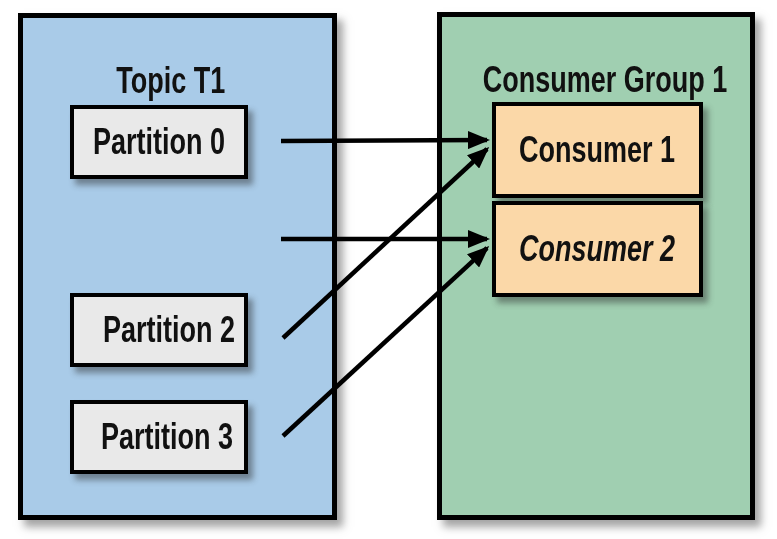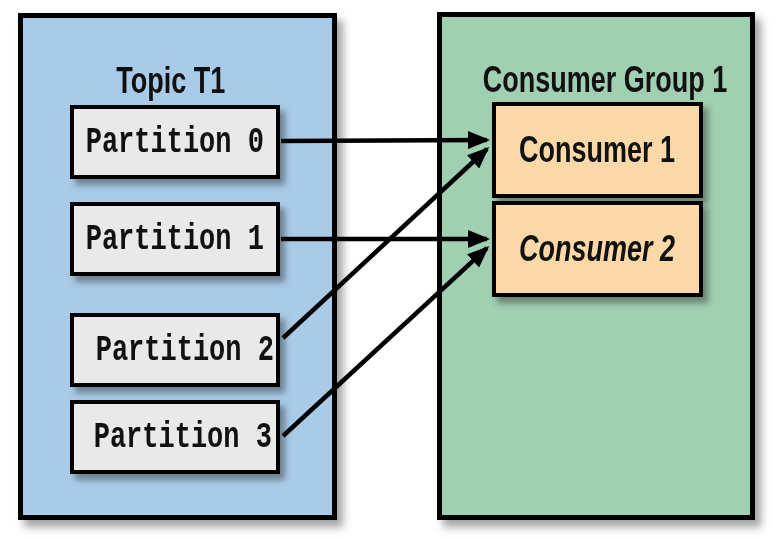--- a/index.html
+++ b/index.html
@@ -52,34 +52,33 @@
     box-sizing: border-box;
     border: 4px solid var(--border, #000);
     display: flex;
     align-items: center;
     justify-content: center;
     box-shadow: 5px 6px 6px rgba(40, 40, 40, 0.45);
     z-index: 3;
   }
   .partition {
     left: 70px;
-    width: 210px;
+    width: 178px;
     height: 74px;
     background: var(--partition_fill, #e9e9e9);
-    font-family: Liberation Mono, monospace;
   }
   .consumer {
     left: 492px;
     width: 211px;
     height: 96px;
     background: var(--consumer_fill, #fbd8a8);
   }
   .p0 { top: 105px; }
   .p1 { top: 202px; }
-  .p2 { top: 313px; padding-left: 20px; }
+  .p2 { top: 293px; padding-left: 20px; }
   .p3 { top: 400px; padding-left: 16px; }
   .c1 { top: 102px; }
   .c2 { top: 201px; font-style: italic; }
   .node-label, .title-txt {
     display: inline-block;
     transform: scaleX(0.75);
     transform-origin: center;
     white-space: nowrap;
   }
   .node-label {
@@ -127,23 +126,20 @@
     </defs>
     <line class="arrow-line" x1="281" y1="141" x2="487" y2="140" marker-end="url(#arrowhead)"></line>
     <line class="arrow-line" x1="281" y1="239" x2="487" y2="239" marker-end="url(#arrowhead)"></line>
     <line class="arrow-line" x1="283" y1="338" x2="487" y2="149" marker-end="url(#arrowhead)"></line>
     <line class="arrow-line" x1="283" y1="436" x2="487" y2="248" marker-end="url(#arrowhead)"></line>
   </svg>
 
   <div class="node partition p0">
     <span class="node-label">Partition 0</span>
   </div>
-  <div class="node partition p1">
-    <span class="node-label">Partition 1</span>
-  </div>
   <div class="node partition p2">
     <span class="node-label">Partition 2</span>
   </div>
   <div class="node partition p3">
     <span class="node-label">Partition 3</span>
   </div>
 
   <div class="node consumer c1">
     <span class="node-label">Consumer 1</span>
   </div>

